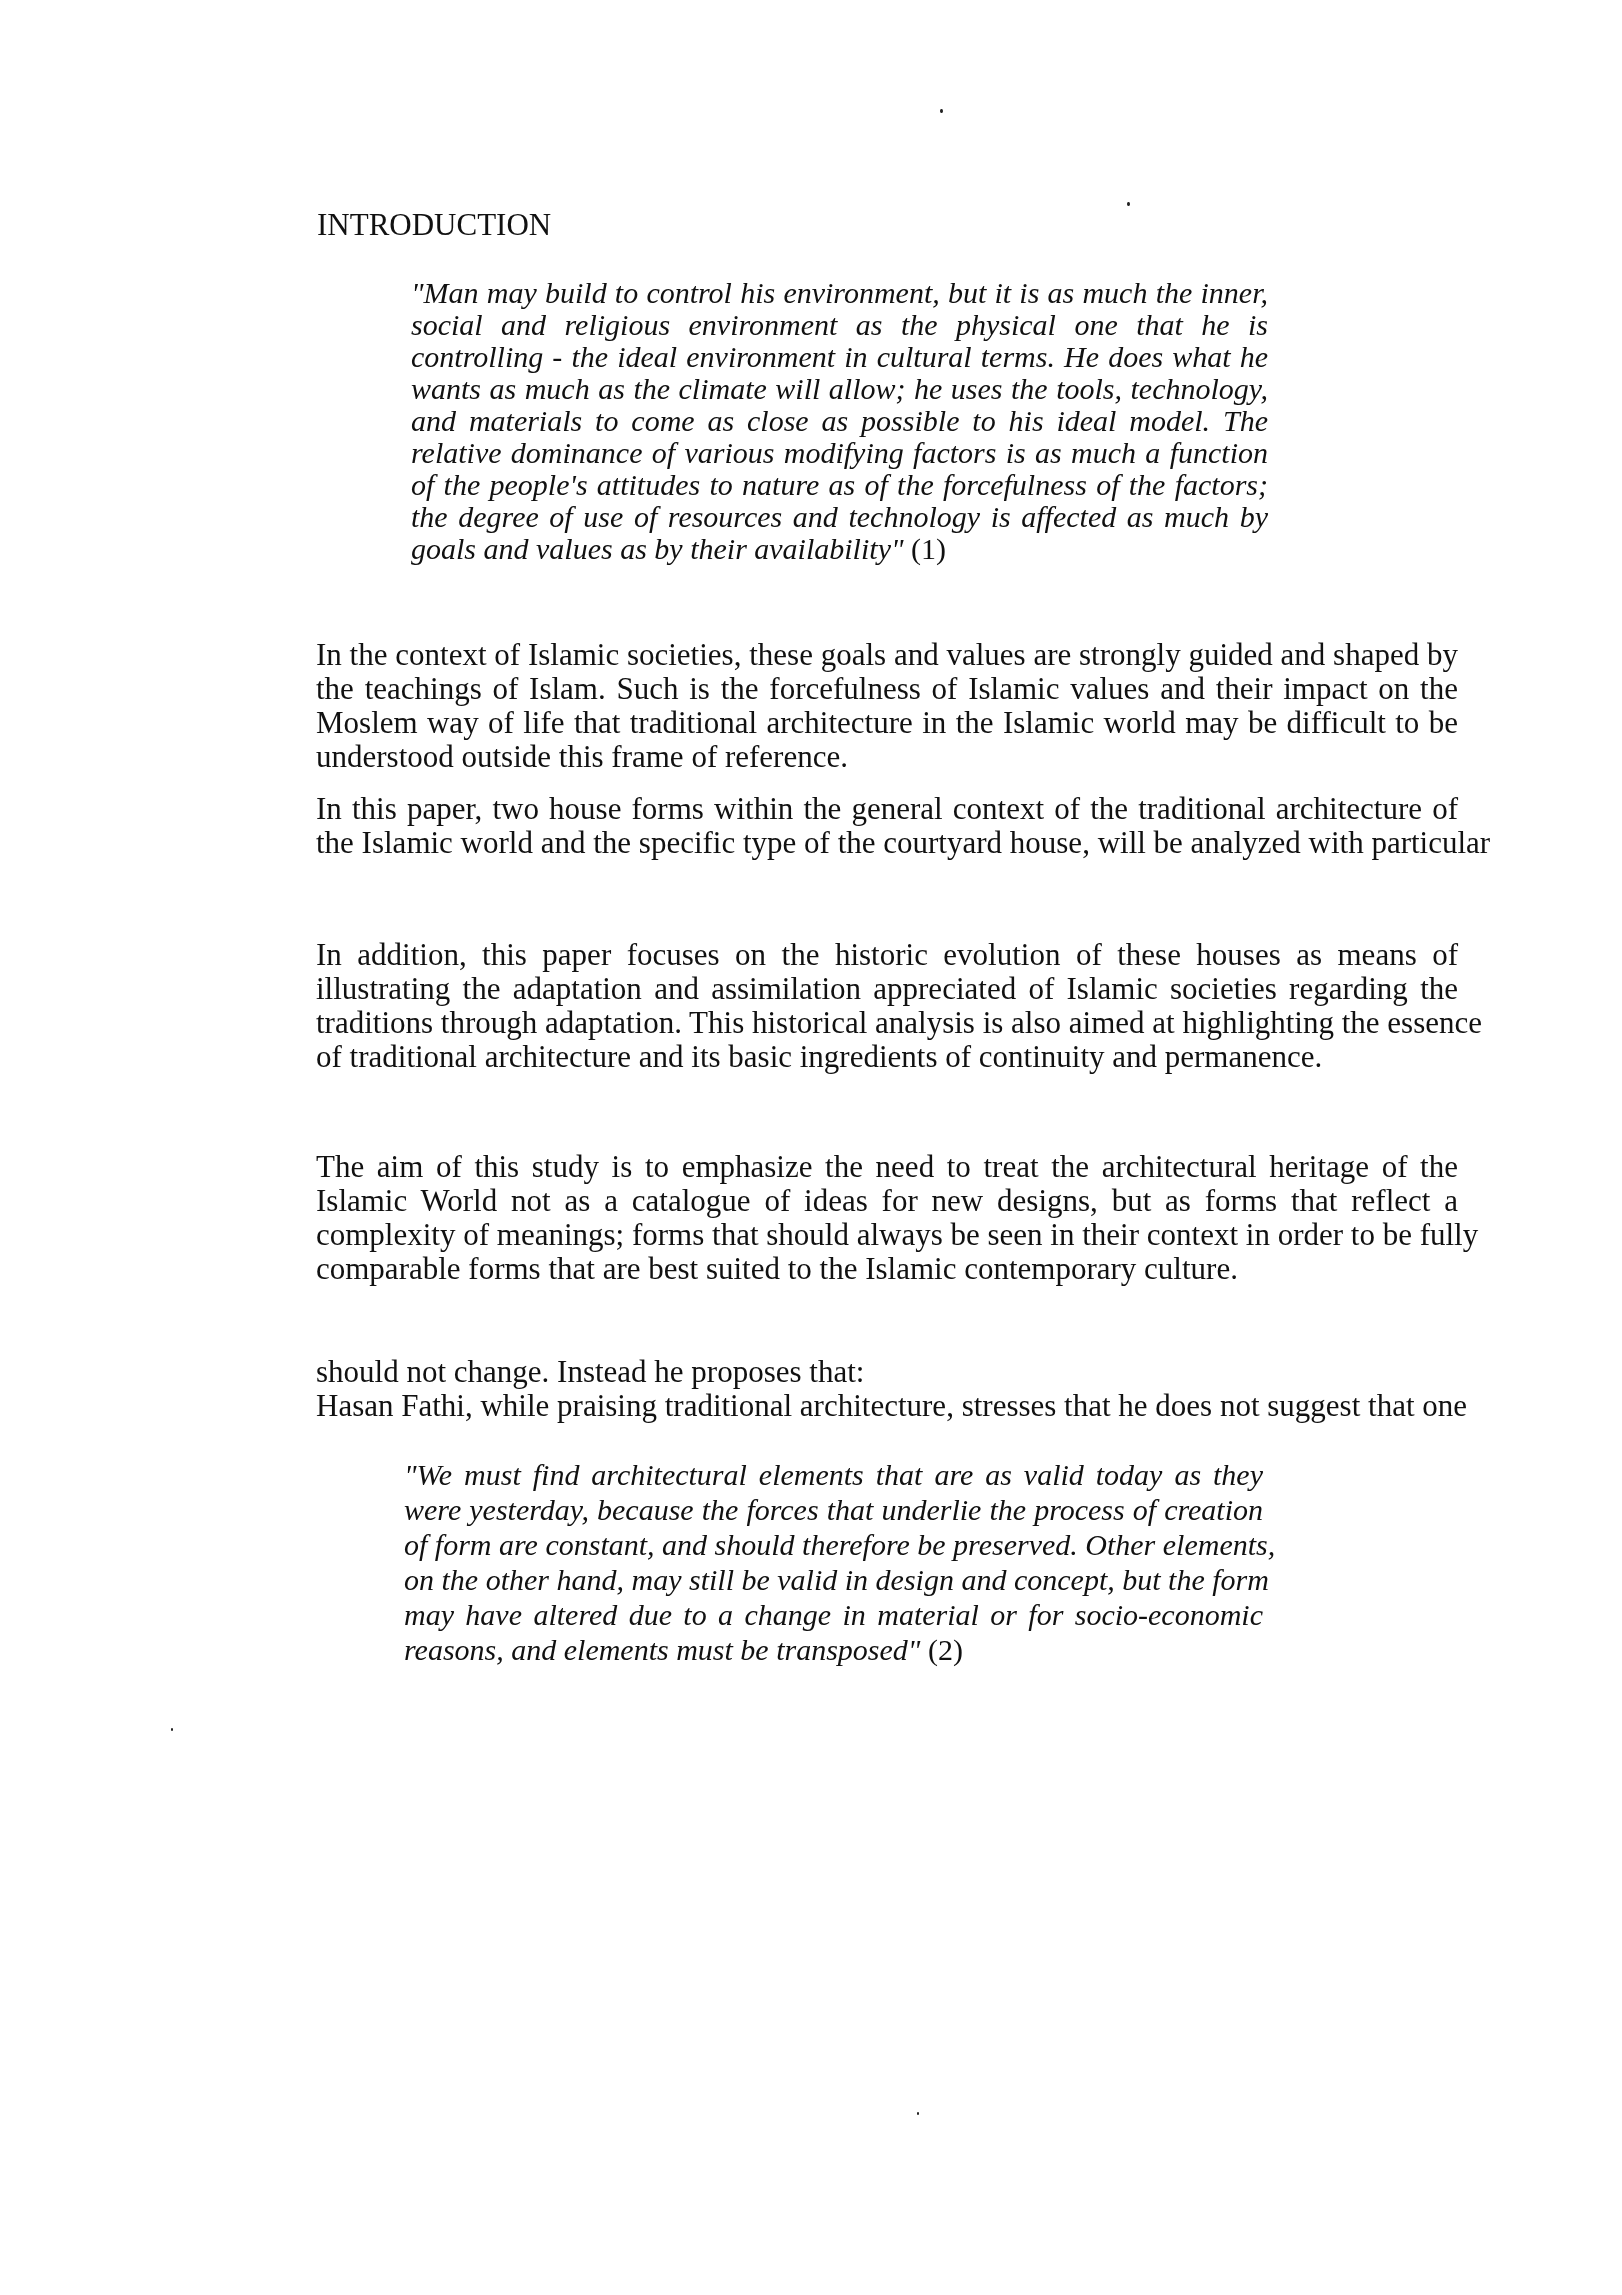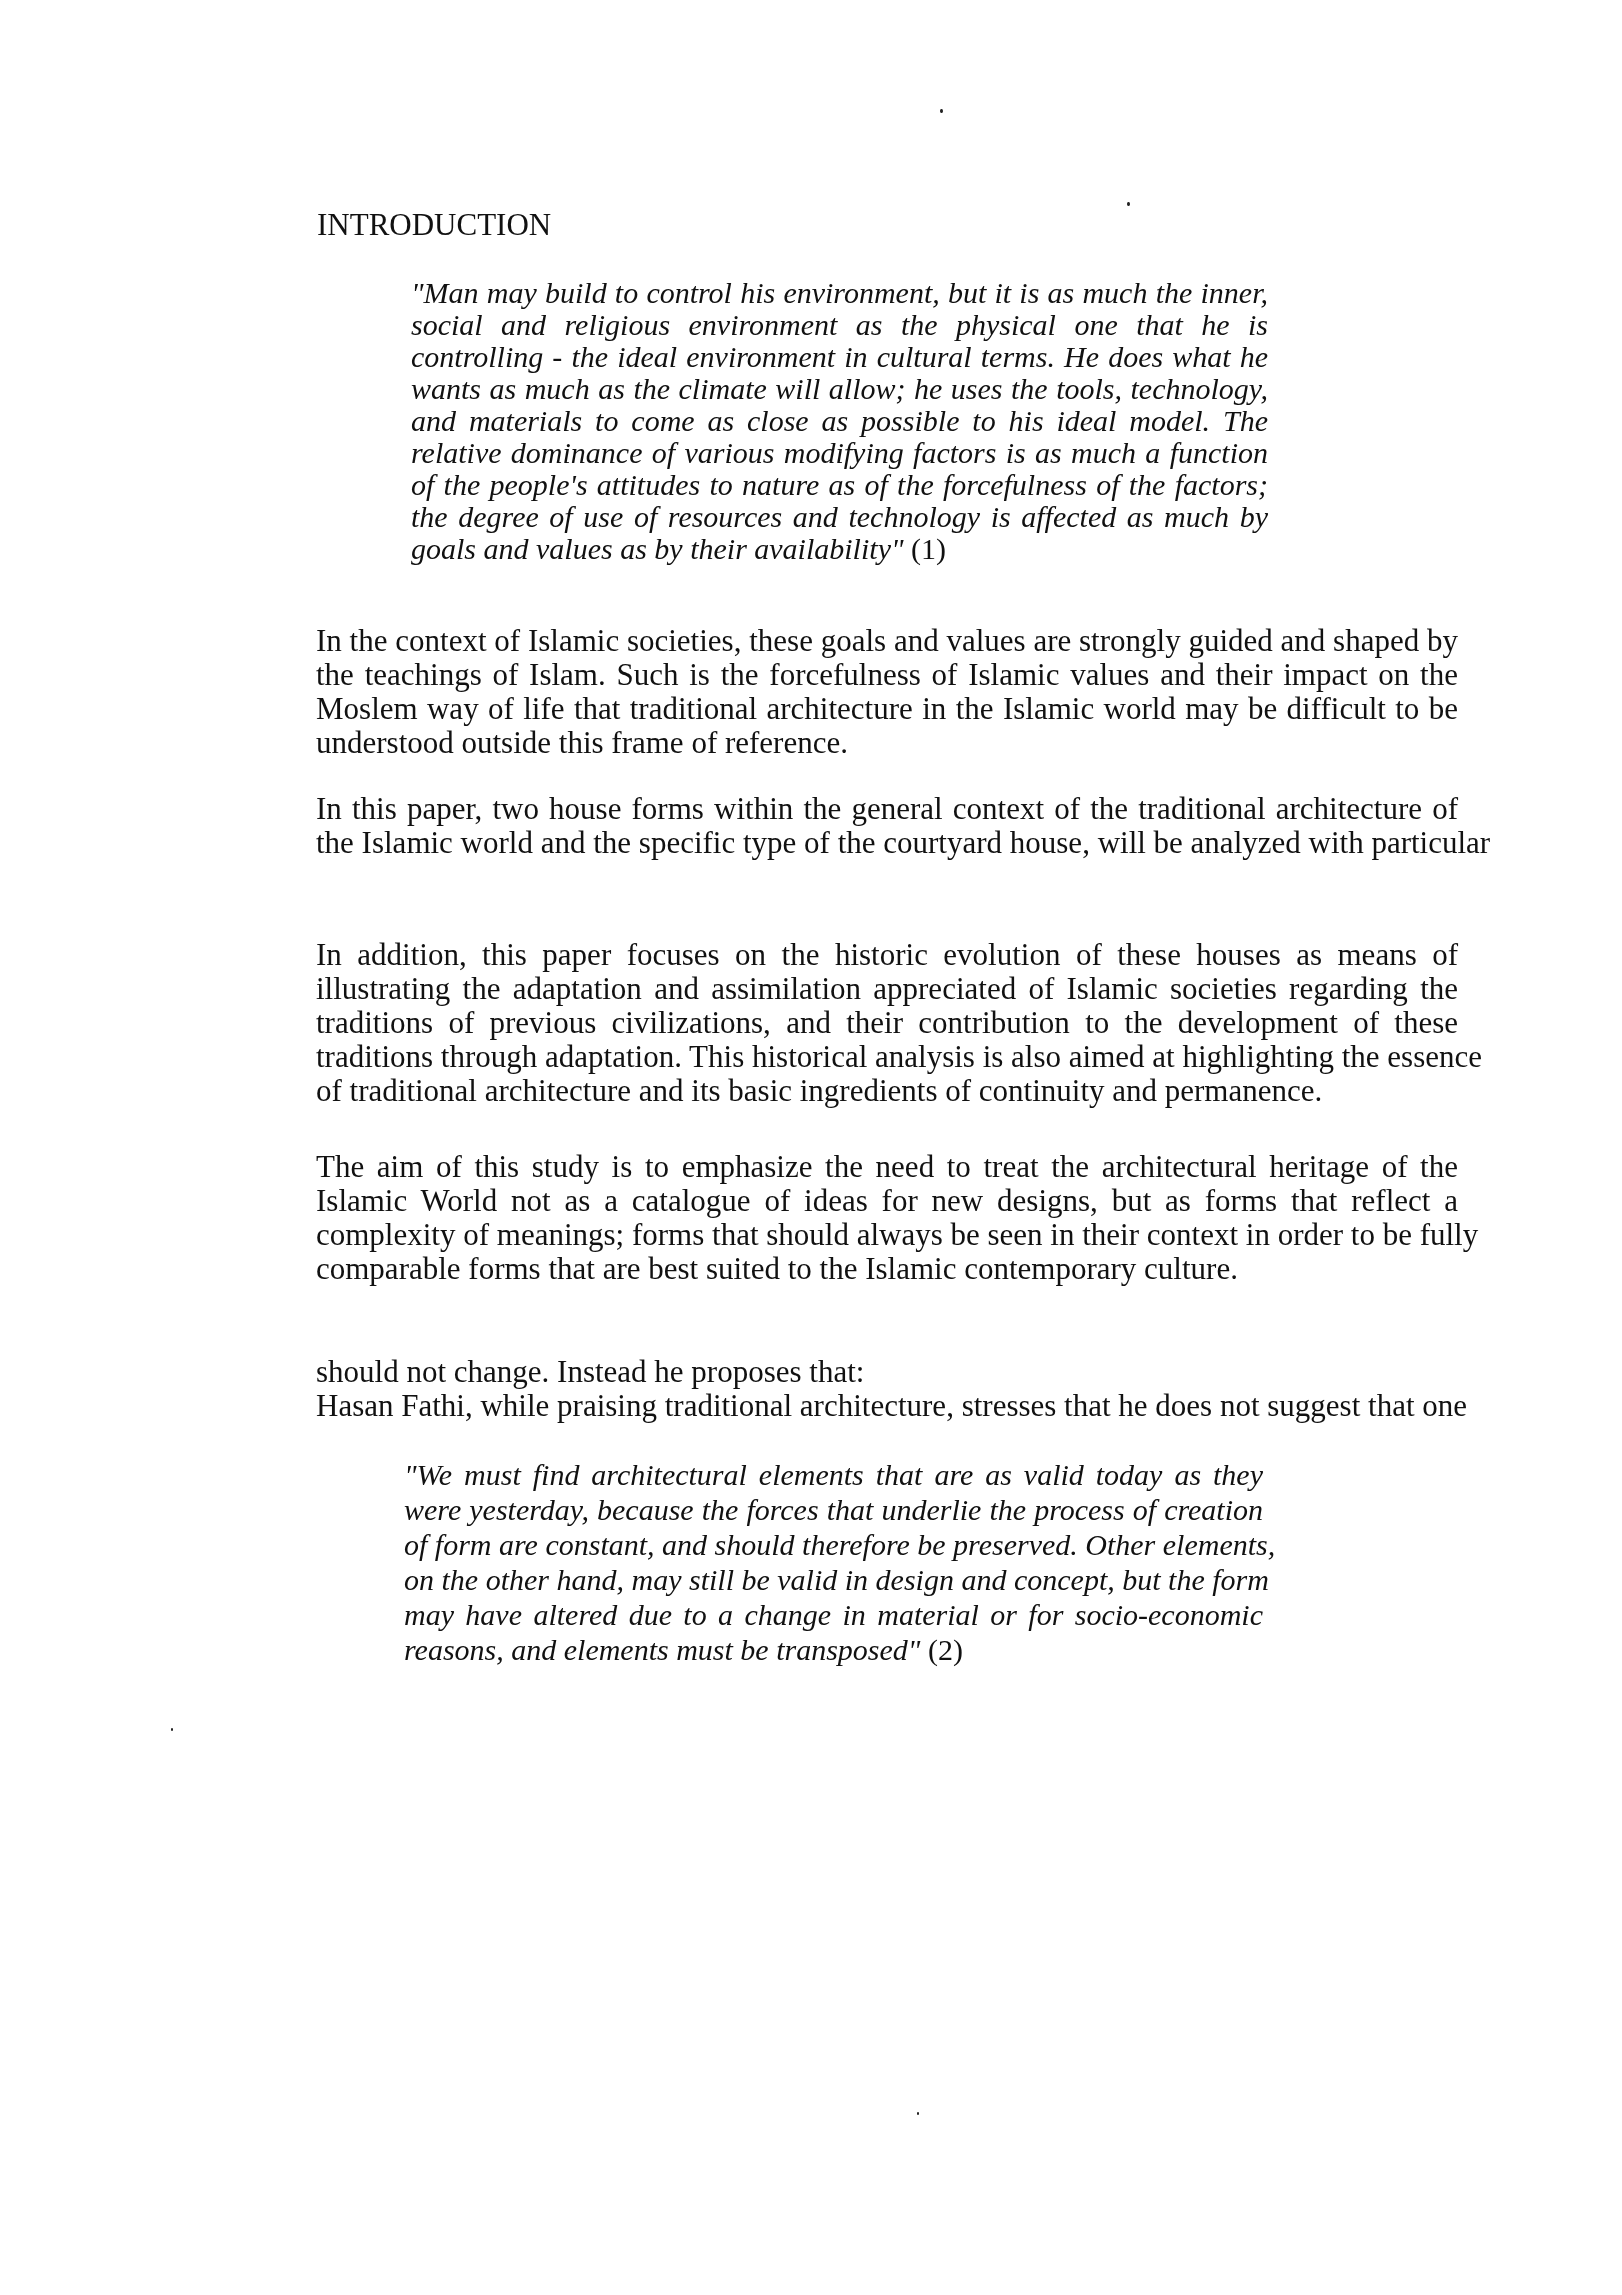--- a/index.html
+++ b/index.html
@@ -66,21 +66,21 @@
   }
   .quote2 {
     left: 404px;
     top: 1457px;
     width: 859px;
     line-height: 35px;
   }
   .ref {
     font-style: normal;
   }
-  .p1 { top: 624px; }
+  .p1 { top: 638px; }
   .p2 { top: 792px; }
   .p3 { top: 938px; }
   .p4 { top: 1150px; }
   .p5 { top: 1355px; }
   .speck {
     position: absolute;
     background: #222;
     border-radius: 50%;
   }
 </style>
@@ -116,21 +116,20 @@
   </div>
 
   <div class="block body-block p2">
     <span class="line">In this paper, two house forms within the general context of the traditional architecture of</span>
     <span class="line">the Islamic world and the specific type of the courtyard house, will be analyzed with particular</span>
   </div>
 
   <div class="block body-block p3">
     <span class="line">In addition, this paper focuses on the historic evolution of these houses as means of</span>
     <span class="line">illustrating the adaptation and assimilation appreciated of Islamic societies regarding the</span>
-    <span class="line">traditions of previous civilizations, and their contribution to the development of these</span>
     <span class="line">traditions through adaptation. This historical analysis is also aimed at highlighting the essence</span>
     <span class="line last">of traditional architecture and its basic ingredients of continuity and permanence.</span>
   </div>
 
   <div class="block body-block p4">
     <span class="line">The aim of this study is to emphasize the need to treat the architectural heritage of the</span>
     <span class="line">Islamic World not as a catalogue of ideas for new designs, but as forms that reflect a</span>
     <span class="line">complexity of meanings; forms that should always be seen in their context in order to be fully</span>
     <span class="line last">comparable forms that are best suited to the Islamic contemporary culture.</span>
   </div>

